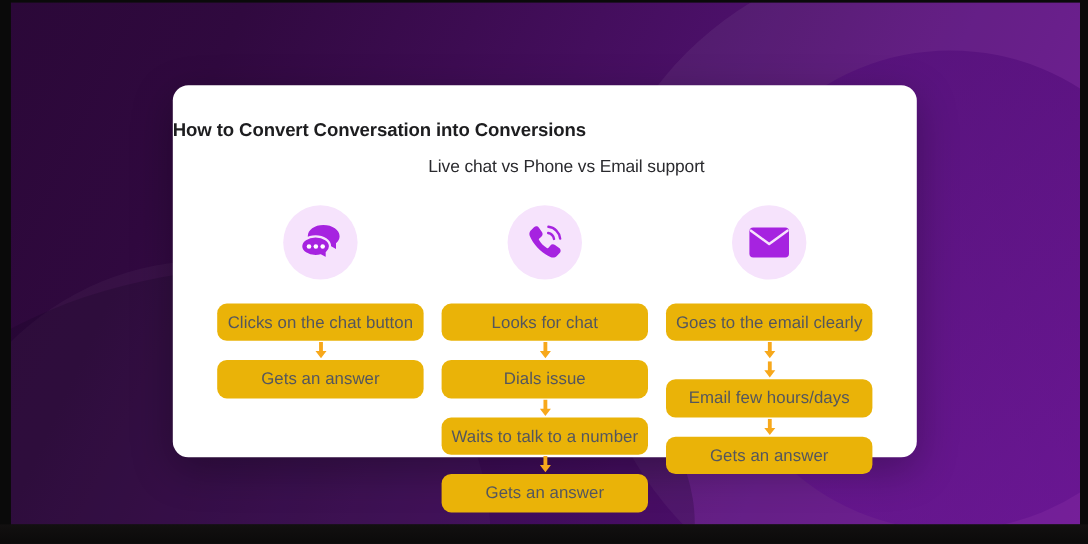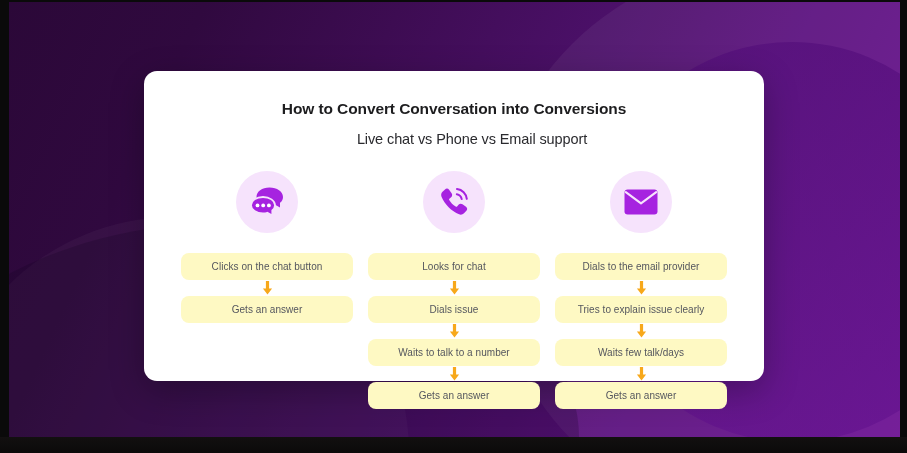--- a/index.html
+++ b/index.html
@@ -71,21 +71,21 @@
     position:absolute;
     left:144px; top:71px;
     width:620px; height:310px;
     background:#ffffff;
     border-radius:13px;
     box-shadow:0 10px 34px rgba(0,0,0,0.28);
     z-index:20;
     padding-top:18px;
   }
   .title {
-    text-align:center;
+    text-align:left;
     font-size:15.5px;
     font-weight:bold;
     color:#1d1d1f;
     letter-spacing:-0.1px;
     margin-top:11px;
   }
   .subtitle {
     text-align:center;
     font-size:14.5px;
     font-weight:normal;
@@ -119,24 +119,24 @@
 
   .steps {
     margin-top:20px;
     width:100%;
     display:flex;
     flex-direction:column;
     align-items:center;
   }
   .pill {
     width:100%;
-    background:#fef9c3;
+    background:#eab308;
     border-radius:8px;
     text-align:center;
-    font-size:10px;
+    font-size:14px;
     color:#54565e;
     padding:8px 6px;
     line-height:1.1;
     letter-spacing:0.05px;
     white-space:nowrap;
   }
   .arrow {
     height:16px;
     display:flex;
     align-items:center;
@@ -226,33 +226,32 @@
       </div>
 
       <div class="col">
         <div class="icon-circle">
           <svg width="34" height="26" viewBox="0 0 34 26" aria-hidden="true">
             <rect x="0.5" y="0.5" width="33" height="25" rx="3.2" fill="#a623e0"></rect>
             <path d="M1.8 3.2 L17 14.4 L32.2 3.2" fill="none" stroke="#f6e3fc" stroke-width="2.1" stroke-linecap="round" stroke-linejoin="round"></path>
           </svg>
         </div>
         <div class="steps">
-          <div class="pill">Dials to the email provider</div>
-          <div class="arrow">
-            <svg width="11" height="14" viewBox="0 0 11 14">
-                <path d="M3.9 0h3.2v7.6h3.0L5.5 13.6 0.9 7.6h3.0z" fill="#f7a81b"></path>
-              </svg>
-          </div>
-          <div class="pill">Tries to explain issue clearly</div>
-          <div class="arrow">
-            <svg width="11" height="14" viewBox="0 0 11 14">
-                <path d="M3.9 0h3.2v7.6h3.0L5.5 13.6 0.9 7.6h3.0z" fill="#f7a81b"></path>
-              </svg>
-          </div>
-          <div class="pill">Waits few talk/days</div>
+          <div class="pill">Goes to the email clearly</div>
+          <div class="arrow">
+            <svg width="11" height="14" viewBox="0 0 11 14">
+                <path d="M3.9 0h3.2v7.6h3.0L5.5 13.6 0.9 7.6h3.0z" fill="#f7a81b"></path>
+              </svg>
+          </div>
+          <div class="arrow">
+            <svg width="11" height="14" viewBox="0 0 11 14">
+                <path d="M3.9 0h3.2v7.6h3.0L5.5 13.6 0.9 7.6h3.0z" fill="#f7a81b"></path>
+              </svg>
+          </div>
+          <div class="pill">Email few hours/days</div>
           <div class="arrow">
             <svg width="11" height="14" viewBox="0 0 11 14">
                 <path d="M3.9 0h3.2v7.6h3.0L5.5 13.6 0.9 7.6h3.0z" fill="#f7a81b"></path>
               </svg>
           </div>
           <div class="pill">Gets an answer</div>
         </div>
       </div>
 
     </div>

